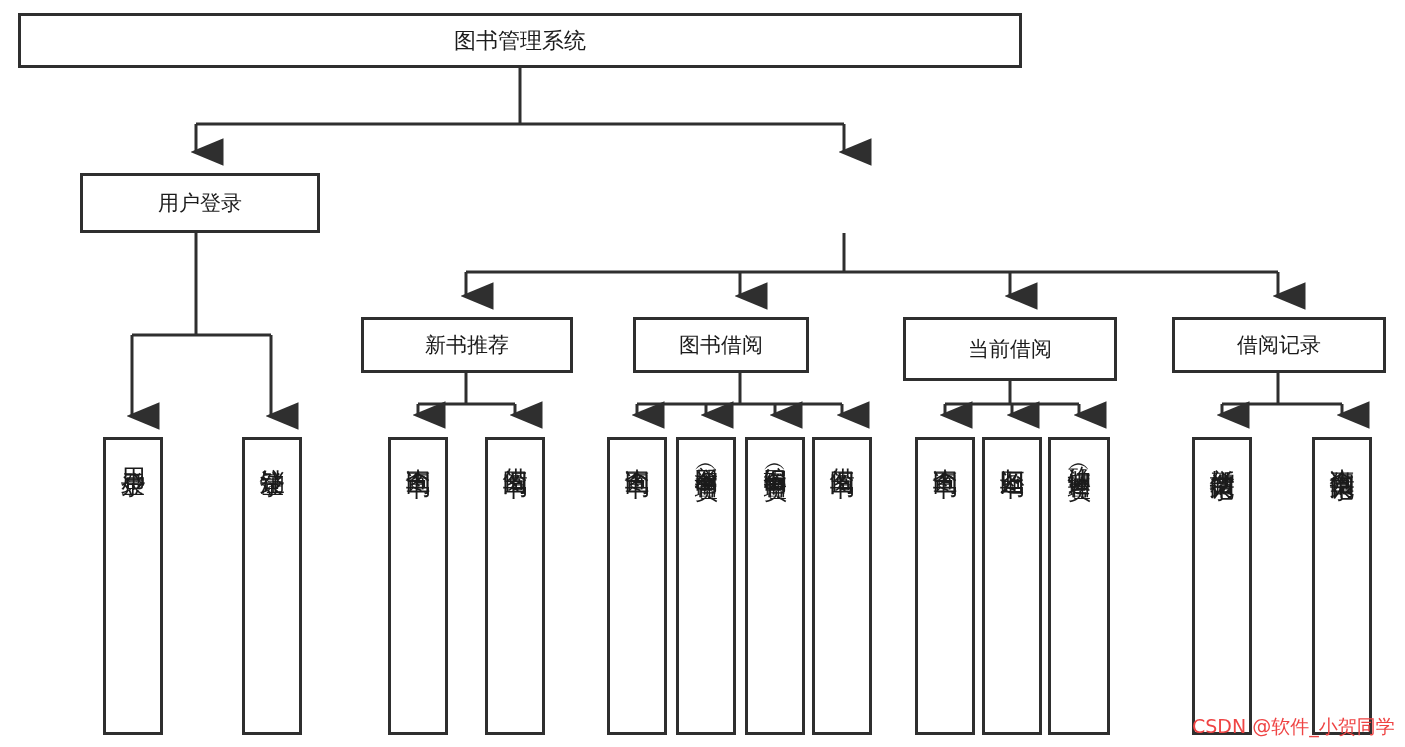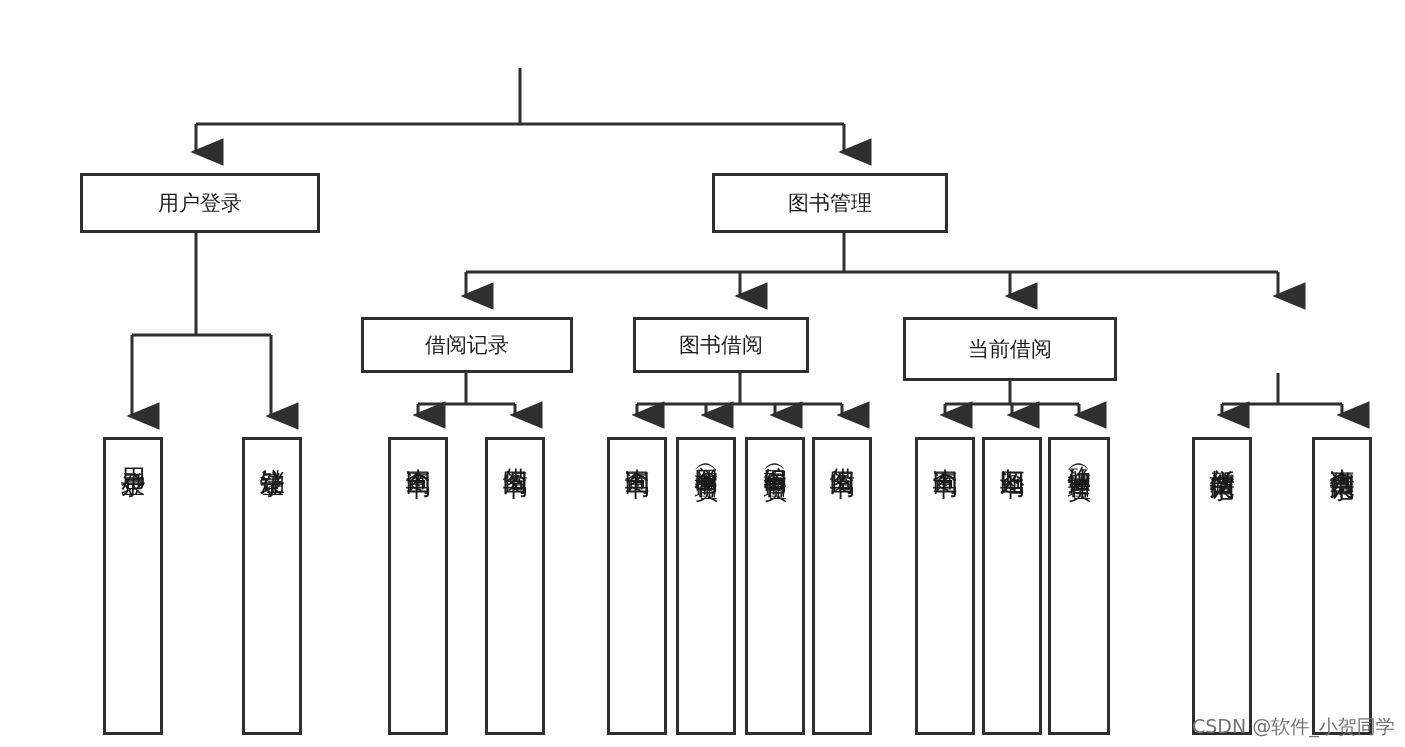--- a/index.html
+++ b/index.html
@@ -59,21 +59,21 @@
     top: 0;
     width: 1405px;
     height: 747px;
     pointer-events: none;
   }
   .watermark {
     position: absolute;
     left: 1192px;
     top: 714px;
     font-size: 19px;
-    color: #737373;
+    color: #ef4444;
     white-space: nowrap;
     font-family: "DejaVu Sans", "Liberation Sans", sans-serif;
   }
 </style>
 </head>
 <body>
 
 <div id="canvas">
 
   <svg class="links" viewBox="0 0 1405 747">
@@ -120,36 +120,39 @@
       <path d="M 1012 404 L 1012 415" marker-end="url(#arrow)"></path>
       <path d="M 1079 404 L 1079 415" marker-end="url(#arrow)"></path>
 
       <path d="M 1278 373 L 1278 404"></path>
       <path d="M 1222 404 L 1342 404"></path>
       <path d="M 1222 404 L 1222 415" marker-end="url(#arrow)"></path>
       <path d="M 1342 404 L 1342 415" marker-end="url(#arrow)"></path>
     </g>
   </svg>
 
+  <div class="node root" style="left:18px; top:13px; width:1004px; height:55px;">
+    <span class="htext">图书管理系统</span>
+  </div>
 
   <div class="node lvl1" style="left:80px; top:173px; width:240px; height:60px;">
     <span class="htext">用户登录</span>
   </div>
-  <div class="node lvl1" style="left:712px; top:173px; width:236px; height:60px;">
-    <span class="htext">图书管理</span>
-  </div>
 
   <div class="node lvl2" style="left:361px; top:317px; width:212px; height:56px;">
-    <span class="htext">借阅记录</span>
+    <span class="htext">新书推荐</span>
   </div>
   <div class="node lvl2" style="left:633px; top:317px; width:176px; height:56px;">
     <span class="htext">图书借阅</span>
   </div>
   <div class="node lvl2" style="left:903px; top:317px; width:214px; height:64px;">
     <span class="htext">当前借阅</span>
+  </div>
+  <div class="node lvl2" style="left:1172px; top:317px; width:214px; height:56px;">
+    <span class="htext">借阅记录</span>
   </div>
 
   <div class="node leaf" style="left:103px; top:437px; width:60px; height:298px;">
     <span class="vtext">用户登录</span>
   </div>
   <div class="node leaf" style="left:242px; top:437px; width:60px; height:298px;">
     <span class="vtext">注销登录</span>
   </div>
 
   <div class="node leaf" style="left:388px; top:437px; width:60px; height:298px;">

